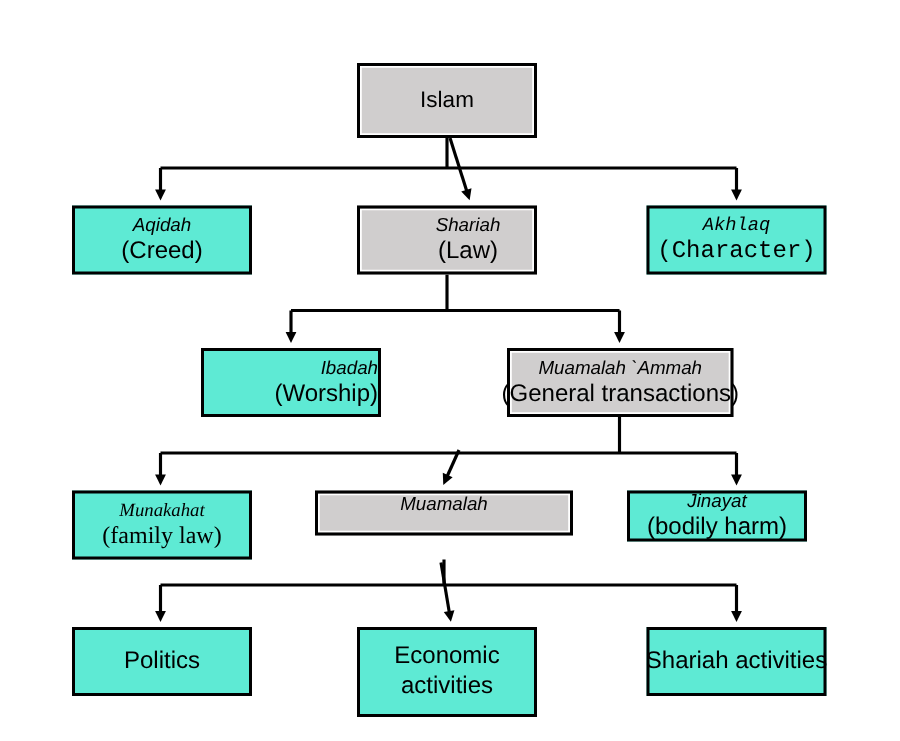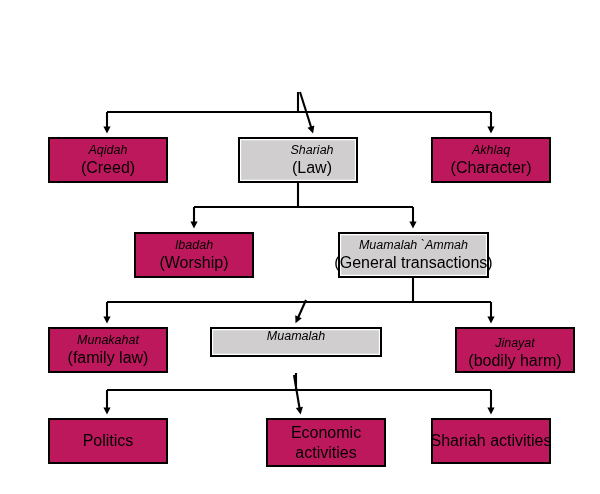--- a/index.html
+++ b/index.html
@@ -23,21 +23,21 @@
     left: 0;
     top: 0;
     width: 600px;
     height: 494px;
     pointer-events: none;
   }
   .node {
     position: absolute;
     box-sizing: border-box;
     border: 2.2px solid #000000;
-    background: #be185d;
+    background: #5eead4;
     display: flex;
     flex-direction: column;
     align-items: center;
     justify-content: center;
     text-align: center;
     line-height: 1.22;
     color: #000000;
     z-index: 2;
   }
   .node.shaded {
@@ -94,65 +94,68 @@
 
       <path d="M296,373 L296,390"></path>
       <path d="M107,390 L491,390"></path>
       <path d="M107,390 L107,411" marker-end="url(#arrowhead)"></path>
       <path d="M491,390 L491,411" marker-end="url(#arrowhead)"></path>
       <path d="M294,375 L300,411" marker-end="url(#arrowhead)"></path>
 
     </g>
   </svg>
 
+  <div class="node root shaded" style="left:238px; top:42px; width:120px; height:50px;">
+    <span class="line-plain">Islam</span>
+  </div>
 
   <div class="node" style="left:48px; top:137px; width:120px; height:46px;">
     <span class="line-italic">Aqidah</span>
     <span class="line-plain">(Creed)</span>
   </div>
 
   <div class="node shaded" style="left:238px; top:137px; width:120px; height:46px;padding-left:28px;">
     <span class="line-italic">Shariah</span>
     <span class="line-plain">(Law)</span>
   </div>
 
-  <div class="node" style="left:431px; top:137px; width:120px; height:46px;">
+  <div class="node" style="left:431px; top:137px; width:120px; height:46px;font-family:Liberation Mono, monospace;">
     <span class="line-italic">Akhlaq</span>
     <span class="line-plain">(Character)</span>
   </div>
 
-  <div class="node" style="left:134px; top:232px; width:120px; height:46px;">
+  <div class="node" style="left:134px; top:232px; width:120px; height:46px;align-items:flex-end;">
     <span class="line-italic">Ibadah</span>
     <span class="line-plain">(Worship)</span>
   </div>
 
   <div class="node shaded" style="left:338px; top:232px; width:151px; height:46px;text-align:right;">
     <span class="line-italic">Muamalah  `Ammah</span>
     <span class="line-plain">(General transactions)</span>
   </div>
 
-  <div class="node" style="left:48px; top:327px; width:120px; height:46px;">
+  <div class="node" style="left:48px; top:327px; width:120px; height:46px;font-family:Liberation Serif, serif;">
     <span class="line-italic">Munakahat</span>
     <span class="line-plain">(family law)</span>
   </div>
 
   <div class="node shaded" style="left:210px; top:327px; width:172px; height:30px;justify-content:space-between;">
     <span class="line-italic">Muamalah</span>
   </div>
 
-  <div class="node" style="left:455px; top:327px; width:120px; height:46px;justify-content:flex-end;">
+  <div class="node" style="left:418px; top:327px; width:120px; height:34px;">
     <span class="line-italic">Jinayat</span>
     <span class="line-plain">(bodily harm)</span>
   </div>
 
   <div class="node" style="left:48px; top:418px; width:120px; height:46px;">
     <span class="line-plain">Politics</span>
   </div>
 
-  <div class="node wrap" style="left:238px; top:418px; width:120px; height:49px;margin-left:28px;">
+  <div class="node wrap" style="left:238px; top:418px; width:120px; height:60px;">
     <span class="line-plain">Economic activities</span>
   </div>
 
   <div class="node" style="left:431px; top:418px; width:120px; height:46px;">
     <span class="line-plain">Shariah activities</span>
   </div>
 
 </div>
 
 </body></html>

